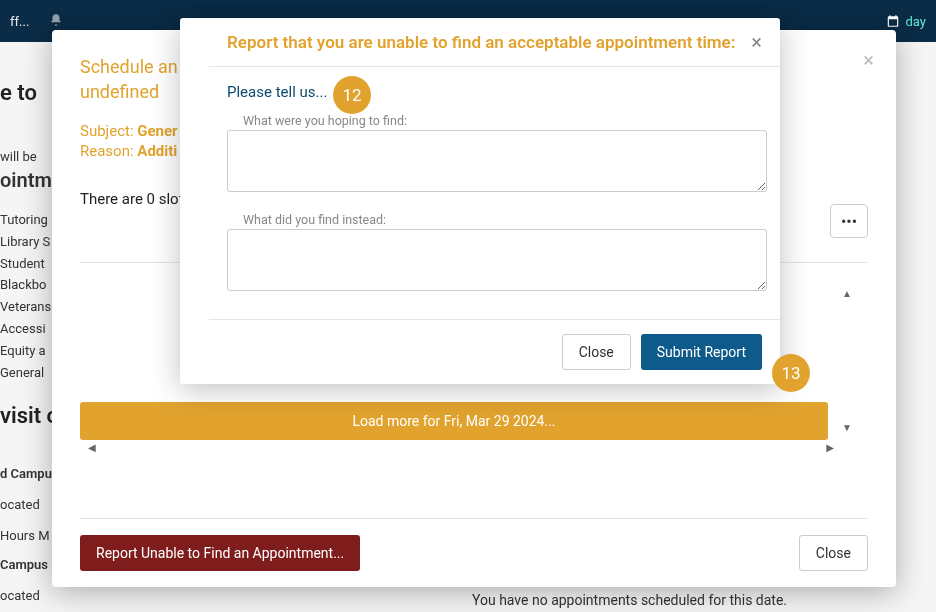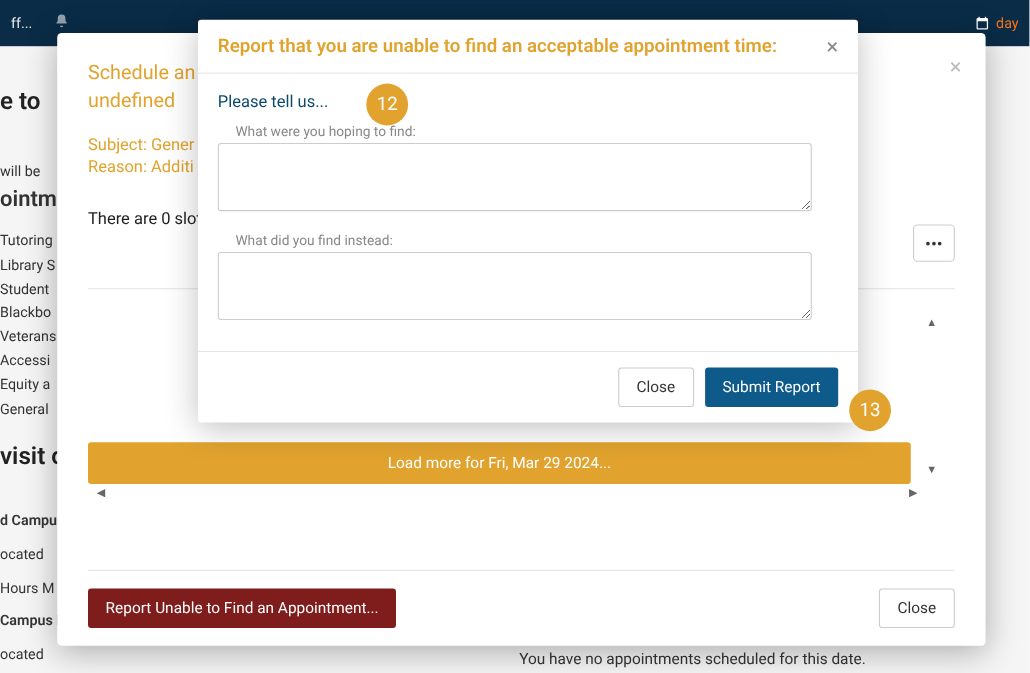--- a/index.html
+++ b/index.html
@@ -1,49 +1,49 @@
 <!DOCTYPE html>
 <html><head>
   <meta charset="utf-8">
   <style>
     * { margin: 0; padding: 0; box-sizing: border-box; font-family: -apple-system, BlinkMacSystemFont, "Segoe UI", Roboto, sans-serif; }
     body { width: 936px; height: 612px; overflow: hidden; background: #f5f5f5; position: relative; }
     
     .topbar { background: #0a2c47; height: 42px; color: #fff; display: flex; align-items: center; padding: 0 10px; font-size: 13px; }
     .topbar .left { opacity: 0.9; }
     .topbar .bell { margin-left: 20px; opacity: 0.7; }
-    .topbar .right { margin-left: auto; display: flex; align-items: center; gap: 6px; color: #f97316; }
+    .topbar .right { margin-left: auto; display: flex; align-items: center; gap: 6px; color: #5eead4; }
     
     .bg-content { position: absolute; top: 42px; left: 0; right: 0; bottom: 0; padding: 20px 0 0 0; color: #333; font-size: 14px; }
     .bg-heading { font-size: 22px; font-weight: 600; margin: 18px 0 10px 0; color: #222; }
     .bg-list { line-height: 1.6; color: #333; font-size: 13px; }
     .bg-list div { margin-bottom: 1px; }
     .bg-sub { font-size: 13px; color: #333; margin: 4px 0; }
     .bg-no-appt { position: absolute; bottom: 4px; left: 472px; font-size: 14px; color: #333; }
     
     .outer-modal { position: absolute; top: 30px; left: 52px; right: 40px; bottom: 25px; background: #fff; border-radius: 4px; box-shadow: 0 5px 30px rgba(0,0,0,0.3); }
     .outer-modal .close-outer { position: absolute; top: 20px; right: 22px; color: #bbb; font-size: 20px; cursor: pointer; line-height: 1; }
     .outer-content { padding: 24px 28px; height: 100%; position: relative; }
     .om-title { color: #e1a32e; font-size: 18px; line-height: 1.4; }
     .om-subject { color: #e1a32e; font-size: 15px; margin-top: 18px; }
-    .om-subject b, .om-reason b { font-weight: 400; }
+    .om-subject b, .om-reason b { font-weight: 700; }
     .om-reason { color: #e1a32e; font-size: 15px; margin-top: 2px; }
     .om-slots { font-size: 15px; color: #222; margin-top: 30px; }
     .om-dots-btn { position: absolute; top: 174px; right: 28px; width: 38px; height: 34px; border: 1px solid #ccc; border-radius: 4px; background: #fff; display: flex; align-items: center; justify-content: center; font-size: 16px; color: #333; cursor: pointer; }
     .om-divider { border-top: 1px solid #e5e5e5; margin-top: 54px; }
     .om-load-bar { position: absolute; top: 372px; left: 28px; right: 68px; height: 38px; background: #e1a32e; color: #fff; display: flex; align-items: center; justify-content: center; font-size: 14px; border-radius: 3px; cursor: pointer; }
     .om-scroll-up { position: absolute; top: 258px; right: 44px; font-size: 10px; color: #666; }
     .om-scroll-down { position: absolute; top: 392px; right: 44px; font-size: 10px; color: #666; }
     .om-hscroll-left { position: absolute; top: 412px; left: 36px; font-size: 10px; color: #666; }
     .om-hscroll-right { position: absolute; top: 412px; right: 62px; font-size: 10px; color: #666; }
     .om-footer { position: absolute; bottom: 16px; left: 28px; right: 28px; display: flex; justify-content: space-between; align-items: center; border-top: 1px solid #e5e5e5; padding-top: 16px; }
     .om-report-btn { background: #7f1d1d; color: #fff; border: none; padding: 10px 16px; font-size: 14px; border-radius: 3px; cursor: pointer; }
     .om-close-btn { background: #fff; color: #333; border: 1px solid #ccc; padding: 9px 16px; font-size: 14px; border-radius: 3px; cursor: pointer; }
     
-    .inner-modal { position: absolute; top: 18px; left: 180px; width: 600px; background: #fff; border-radius: 3px; box-shadow: 0 5px 30px rgba(0,0,0,0.25); z-index: 10; }
+    .inner-modal { position: absolute; top: 18px; left: 180px; width: 600px; background: #fff; border-radius: 3px; box-shadow: 0 5px 30px rgba(0,0,0,0.25); z-index: 10; padding-left: 29px; }
     .inner-header { padding: 14px 18px; border-bottom: 1px solid #e5e5e5; display: flex; justify-content: space-between; align-items: flex-start; }
     .inner-title { color: #e1a32e; font-size: 17px; font-weight: 600; }
     .inner-close { color: #888; font-size: 20px; cursor: pointer; line-height: 1; }
     .inner-body { padding: 16px 18px 24px 18px; }
     .inner-lead { font-size: 15px; color: #0c4a6e; margin-bottom: 12px; }
     .inner-label { font-size: 12.5px; color: #888; margin-top: 8px; margin-bottom: 2px; margin-left: 16px; }
     .inner-textarea { width: 540px; height: 62px; border: 1px solid #ccc; border-radius: 3px; resize: both; padding: 6px; font-size: 13px; font-family: inherit; }
     .inner-footer { padding: 14px 18px; border-top: 1px solid #e5e5e5; display: flex; justify-content: flex-end; gap: 10px; }
     .inner-close-btn { background: #fff; color: #333; border: 1px solid #ccc; padding: 9px 16px; font-size: 14px; border-radius: 3px; cursor: pointer; }
     .inner-submit-btn { background: #0e5a8a; color: #fff; border: none; padding: 10px 16px; font-size: 14px; border-radius: 3px; cursor: pointer; }

